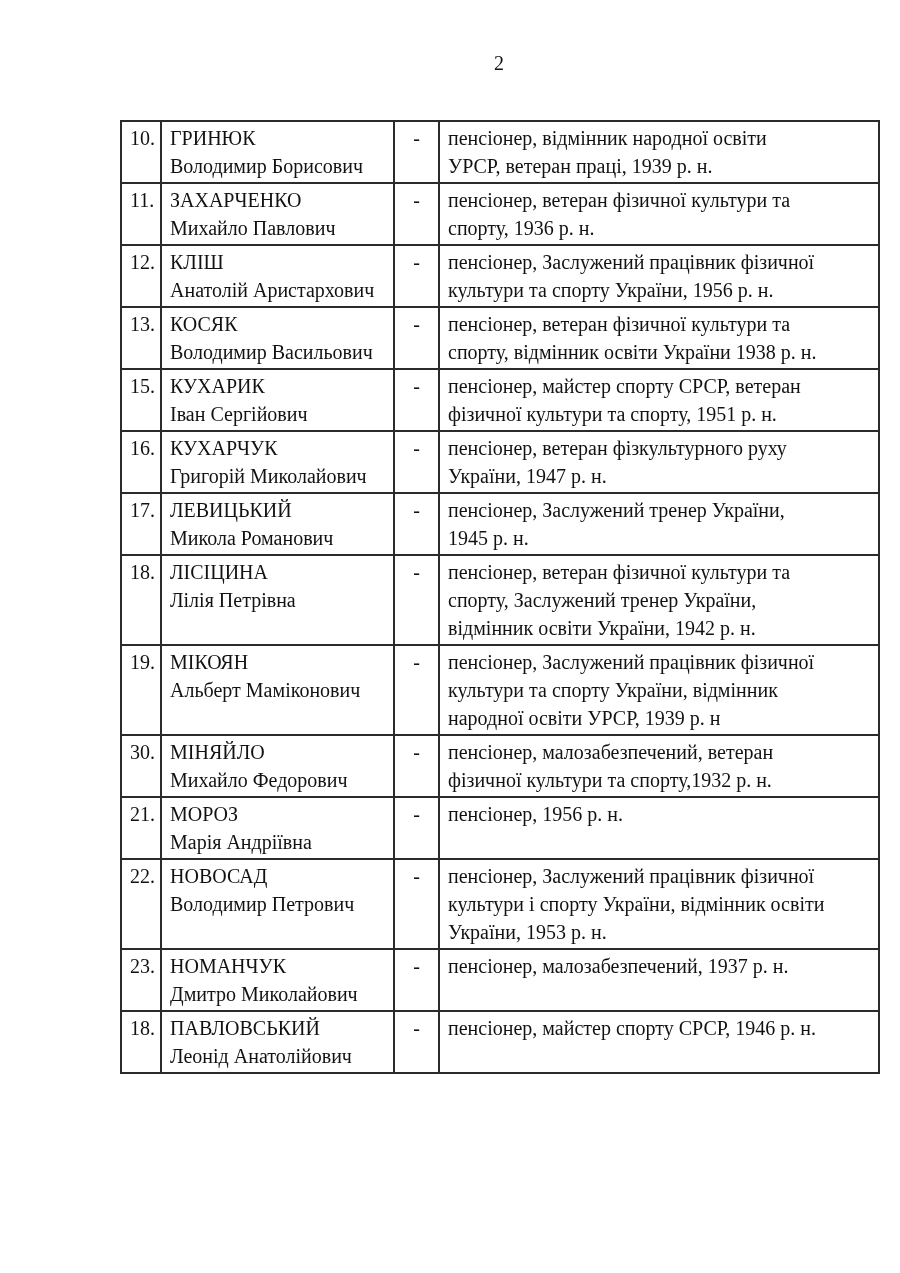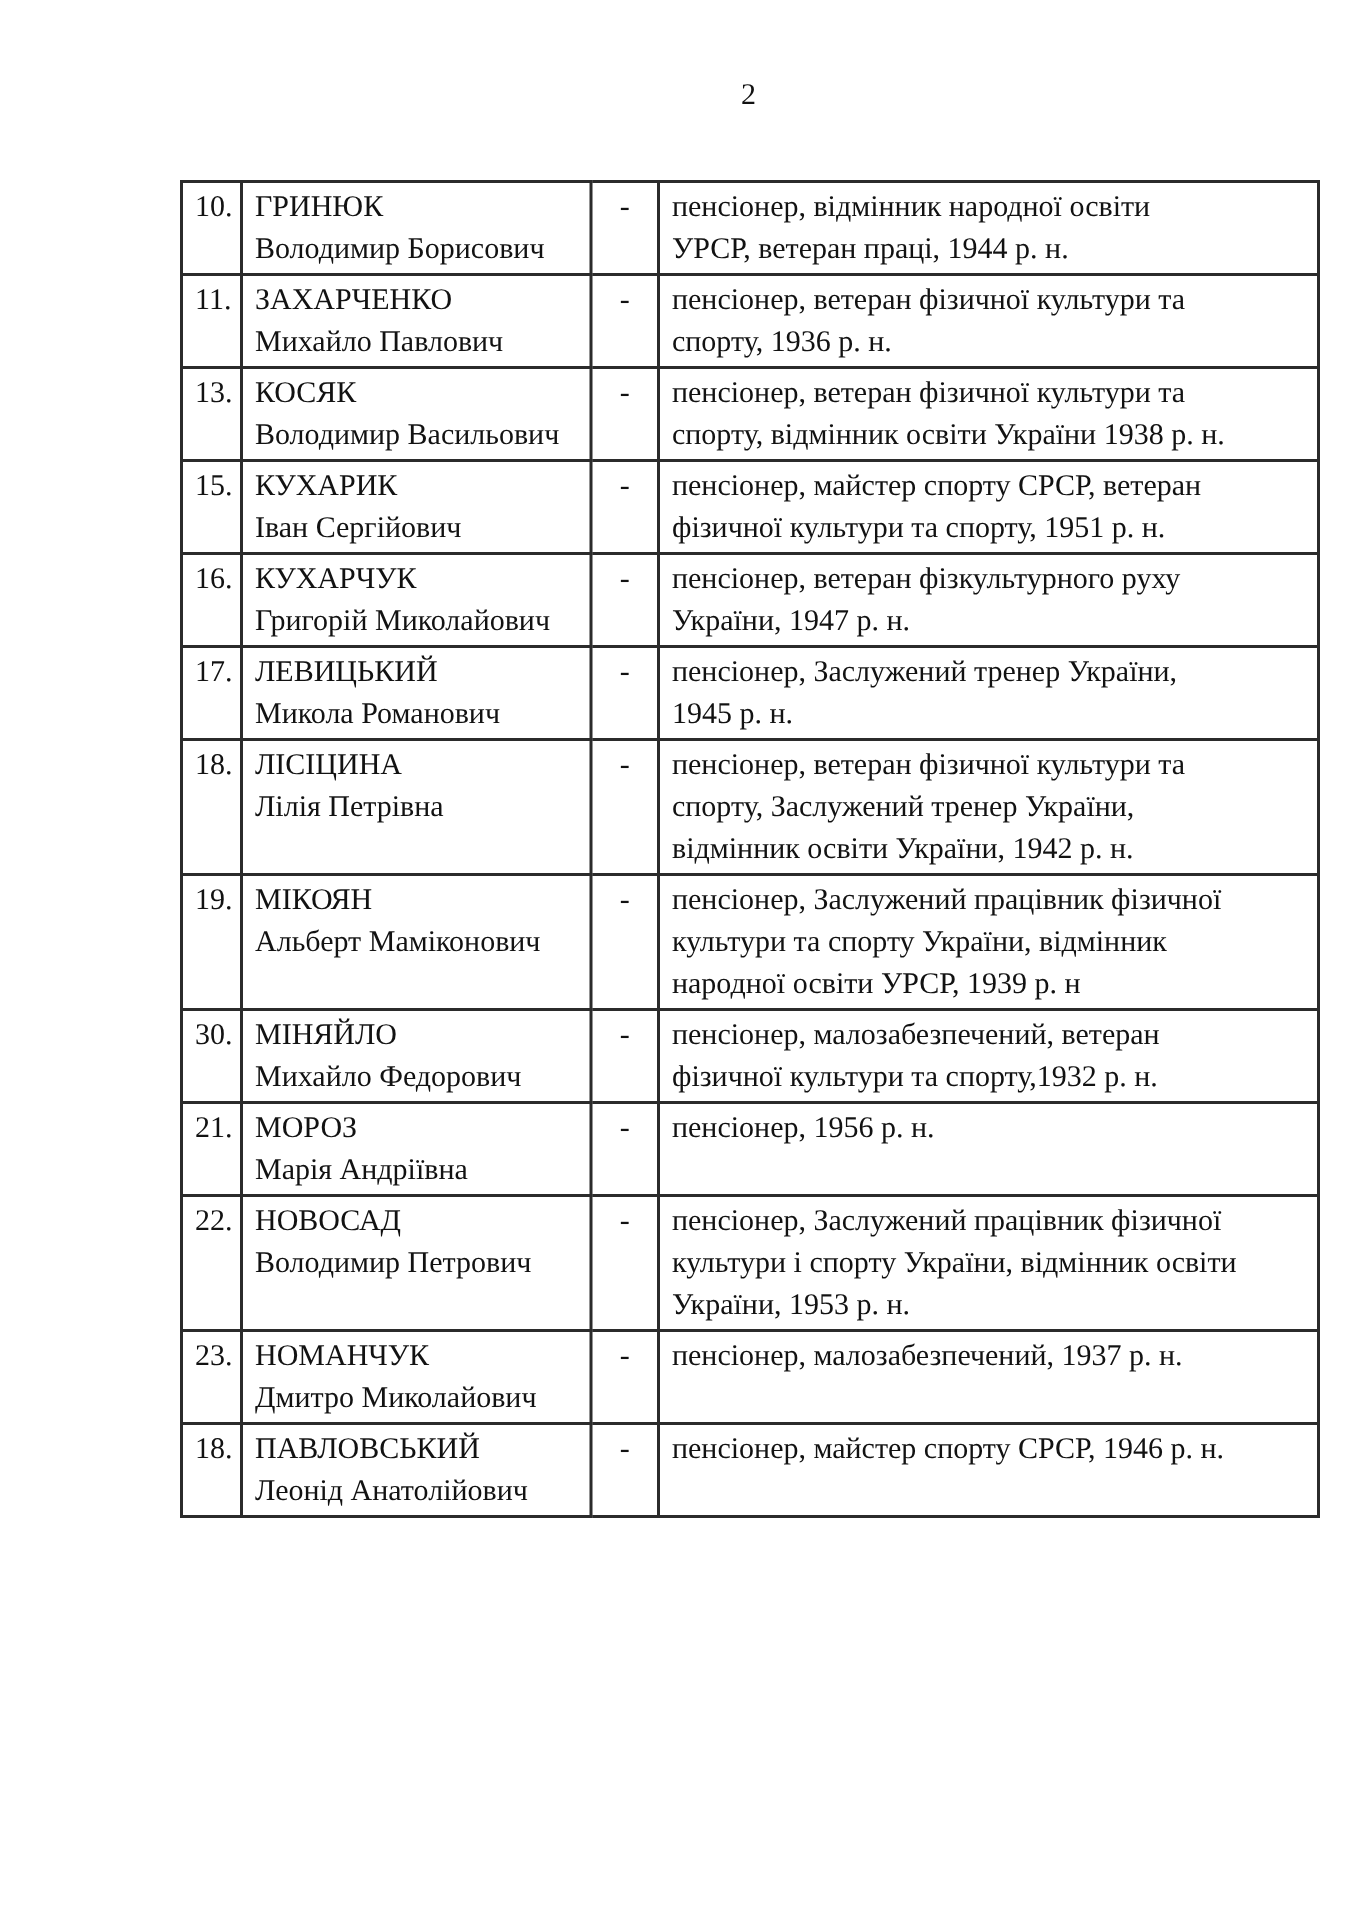--- a/index.html
+++ b/index.html
@@ -69,32 +69,40 @@
     <col style="width:45px">
     <col style="width:440px">
   </colgroup>
   <tbody id="rows-tbody">
   <tr>
     <td class="col-num">10.</td>
     <td class="col-name">ГРИНЮК
 Володимир Борисович</td>
     <td class="col-dash">-</td>
     <td class="col-desc">пенсіонер, відмінник народної освіти
-УРСР, ветеран праці, 1944 р. н.</td>
+УРСР, ветеран праці, 1939 р. н.</td>
   </tr>
 
   <tr>
     <td class="col-num">11.</td>
     <td class="col-name">ЗАХАРЧЕНКО
 Михайло Павлович</td>
     <td class="col-dash">-</td>
     <td class="col-desc">пенсіонер, ветеран фізичної культури та
 спорту, 1936 р. н.</td>
   </tr>
 
+  <tr>
+    <td class="col-num">12.</td>
+    <td class="col-name">КЛІШ
+Анатолій Аристархович</td>
+    <td class="col-dash">-</td>
+    <td class="col-desc">пенсіонер, Заслужений працівник фізичної
+культури та спорту України, 1956 р. н.</td>
+  </tr>
 
   <tr>
     <td class="col-num">13.</td>
     <td class="col-name">КОСЯК
 Володимир Васильович</td>
     <td class="col-dash">-</td>
     <td class="col-desc">пенсіонер, ветеран фізичної культури та
 спорту, відмінник освіти України 1938 р. н.</td>
   </tr>
 

